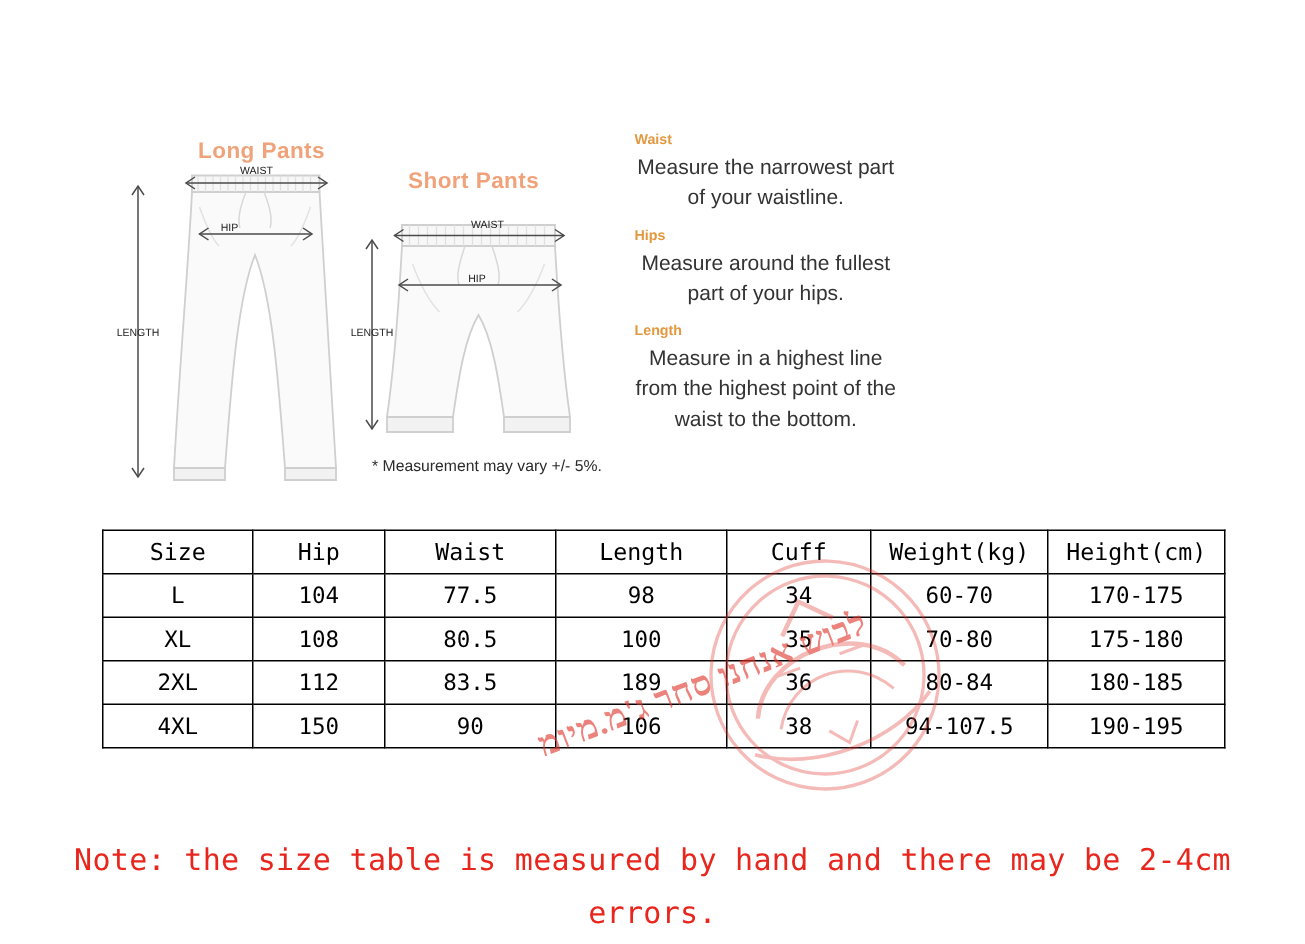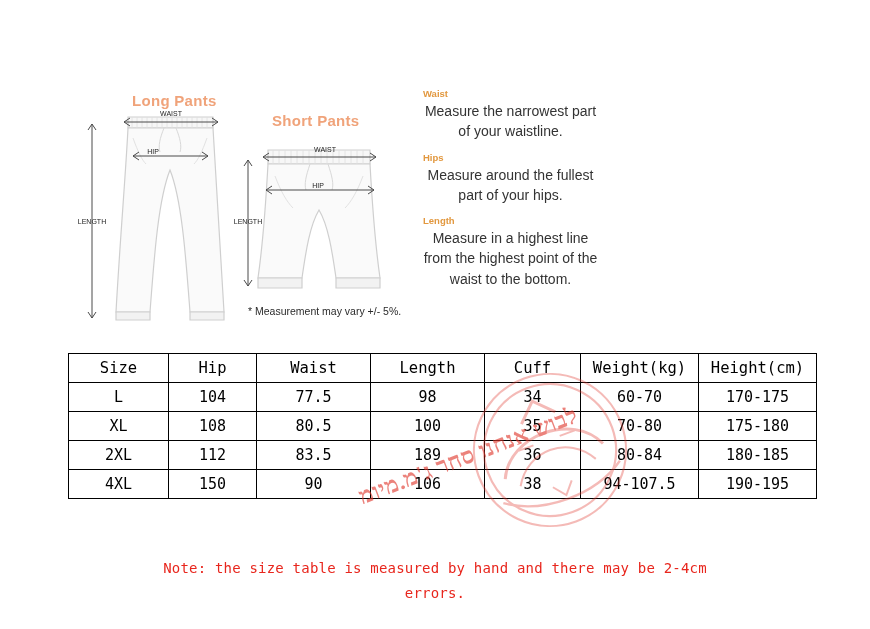--- a/index.html
+++ b/index.html
@@ -111,21 +111,21 @@
 
   
   .note {
     position: absolute;
     left: 0;
     top: 556px;
     width: 870px;
     text-align: center;
     color: #e8261d;
     font-family: "DejaVu Sans Mono", monospace;
-    font-size: 14px;
+    font-size: 20px;
     line-height: 1.75;
     letter-spacing: .2px;
   }
 
   
   .watermark {
     position: absolute;
     left: 340px;
     top: 300px;
     width: 560px;

